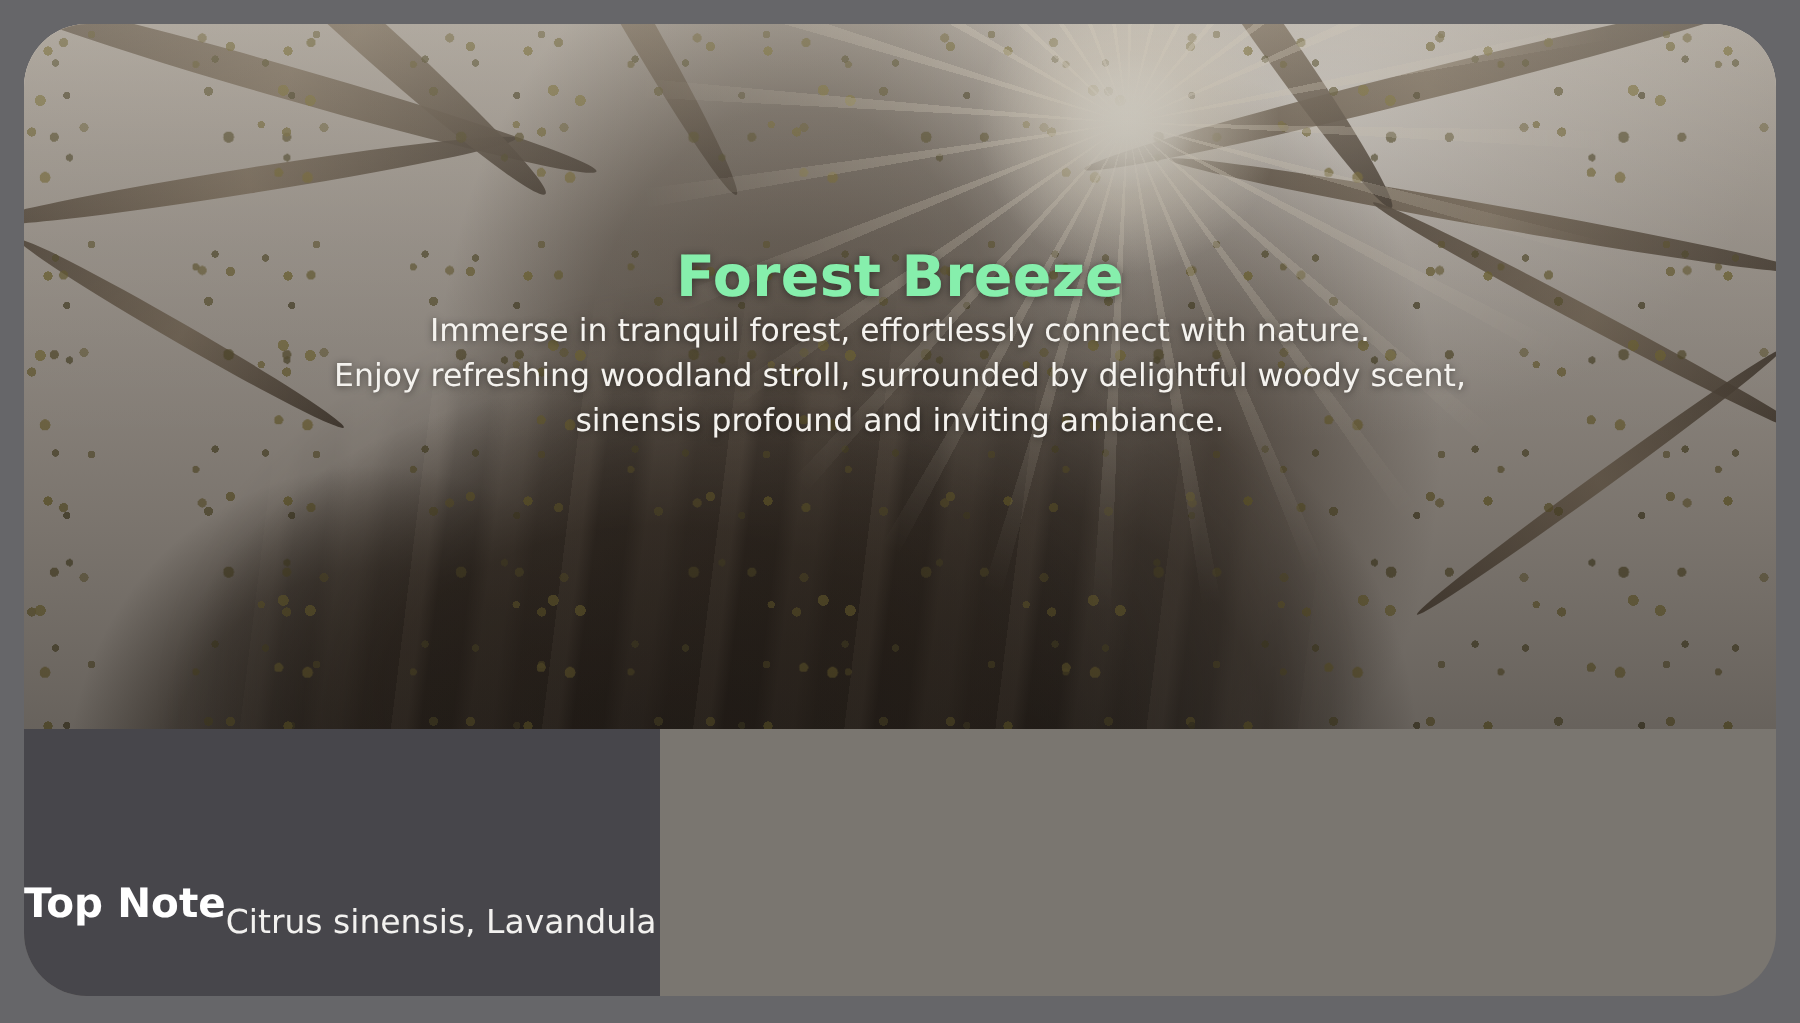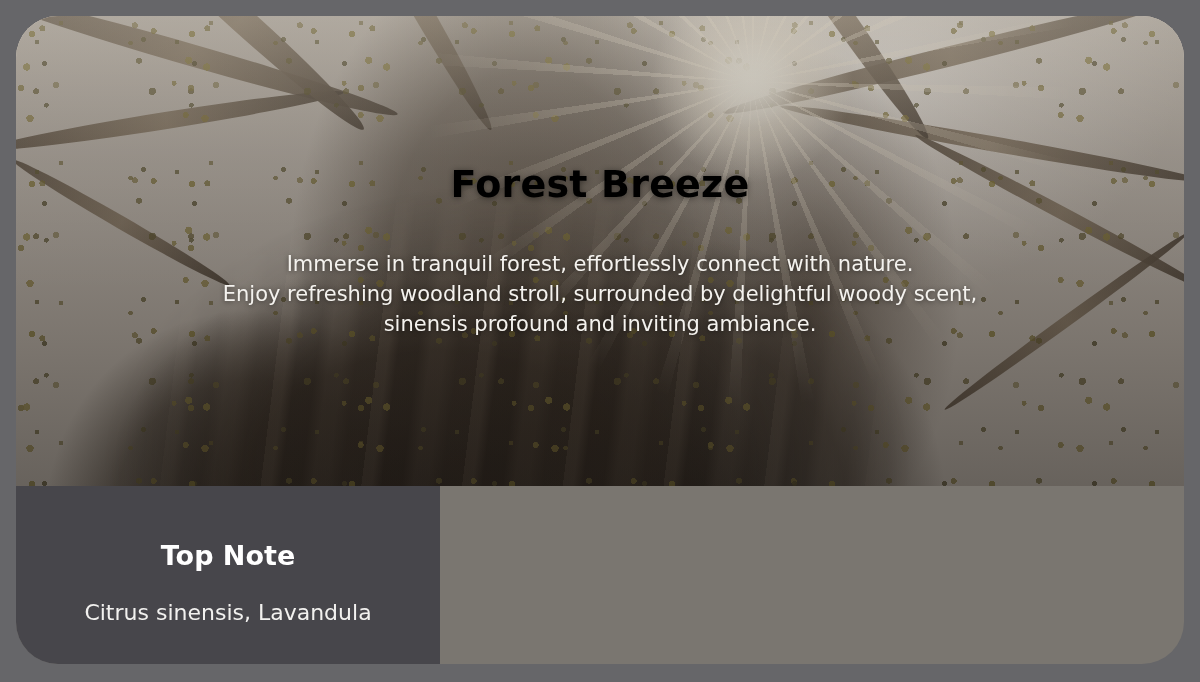--- a/index.html
+++ b/index.html
@@ -128,38 +128,37 @@
   }
 
   
   #hero-text {
     position:absolute; left:0; right:0; top:0; bottom:0;
     display:flex; flex-direction:column; align-items:center;
     padding-top:146px;
     text-align:center;
   }
   #title {
-    font-size:38px; font-weight:700; color:#000000;
+    font-size:38px; font-weight:700; color:#86efac;
     letter-spacing:.2px;
     text-shadow:0 1px 6px rgba(0,0,0,.45);
   }
   #desc {
-    margin-top:44px;
     font-size:21px; line-height:1.42; font-weight:400;
     color:#f4f2ee;
     text-shadow:0 1px 5px rgba(0,0,0,.5);
   }
 
   
   #notes {
     position:absolute; left:0; top:470px; right:0; bottom:0;
   }
   .note {
     position:absolute; top:0; bottom:0;
-    display:flex; flex-direction:column; align-items:center;
+    display:flex; flex-direction:row; align-items:center;
     text-align:center; color:#ffffff;
   }
   .note .heading { font-weight:700; color:#ffffff; }
   .note .items   { font-weight:400; color:#f2f1ef; line-height:1.35; }
 
   #note-top {
     left:0; width:424px;
     background:#47464b;
     padding-top:54px;
   }

